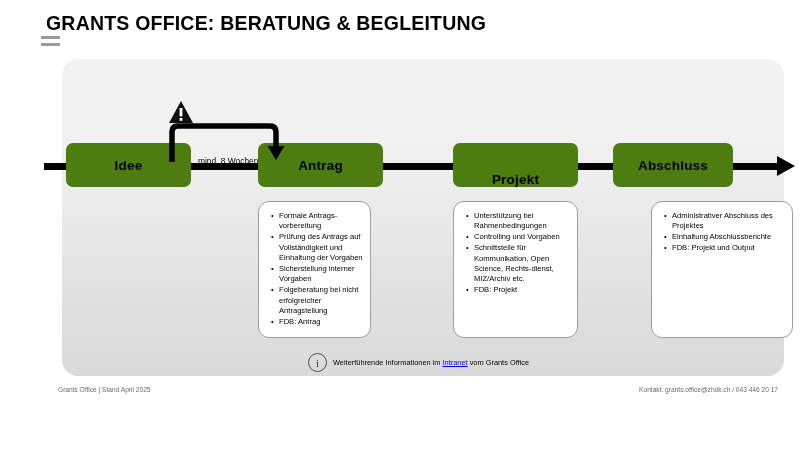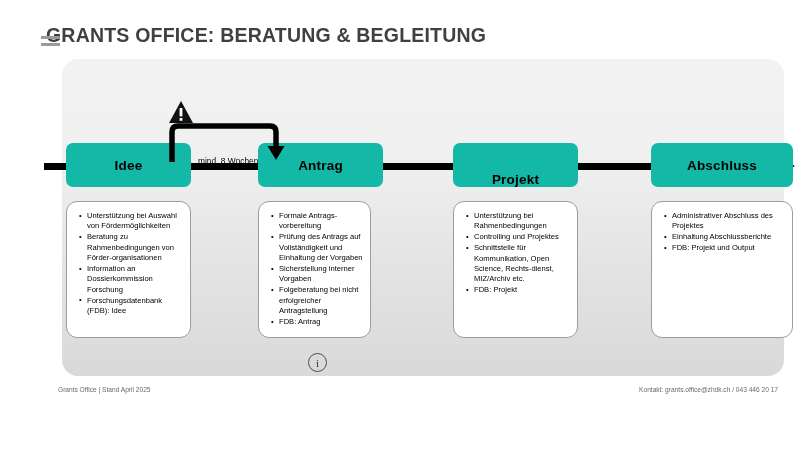--- a/index.html
+++ b/index.html
@@ -12,25 +12,25 @@
   }
   #slide {
     position: relative;
     width: 800px; height: 450px;
     background: #ffffff;
   }
 
   
   #title {
     position: absolute;
-    left: 46px; top: 24px;
+    left: 46px; top: 12px;
     font-size: 19.5px;
     font-weight: bold;
     letter-spacing: 0.2px;
-    color: #404040;
+    color: #000000;
     white-space: nowrap;
   }
   #logo-mark {
     position: absolute;
     left: 41px; top: 36px;
     width: 20px;
   }
   #logo-mark .bar {
     height: 3px;
     background: #9a9a9a;
@@ -61,34 +61,34 @@
     border-top: 10.5px solid transparent;
     border-bottom: 10.5px solid transparent;
     border-left: 18px solid #000000;
   }
 
   
   .stage {
     position: absolute;
     top: 143px;
     height: 44px;
-    background: #14b8a6;
+    background: #4d7c0f;
     border-radius: 7px;
     color: #000000;
     font-size: 13.5px;
     font-weight: bold;
     display: flex;
     align-items: center;
     justify-content: center;
     letter-spacing: 0.2px;
   }
   #stage-0 { left: 66px;  width: 125px; }
   #stage-1 { left: 258px; width: 125px; }
   #stage-2 { left: 453px; width: 125px; align-items: flex-end; }
-  #stage-3 { left: 651px; width: 142px; }
+  #stage-3 { left: 613px; width: 120px; }
 
   
   .card {
     position: absolute;
     top: 201px;
     height: 137px;
     background: #ffffff;
     border: 1.3px solid #9d9d9d;
     border-radius: 11px;
     padding: 9px 7px 5px 5px;
@@ -208,56 +208,51 @@
 
   <div id="warn-wrap">
     <svg id="warn-tri" width="26" height="24" viewBox="0 0 26 24">
       <path d="M13,1 L25,23 L1,23 Z" fill="#111111"></path>
       <rect x="11.6" y="8" width="2.8" height="8.4" fill="#ffffff"></rect>
       <rect x="11.6" y="18" width="2.8" height="2.8" fill="#ffffff"></rect>
     </svg>
     <div id="warn-label">mind. 8 Wochen</div>
   </div>
 
-  <div class="card" id="card-0">
-    <ul>
-      <li>Unterstützung bei Auswahl von Fördermöglichkeiten</li>
-      <li>Beratung zu Rahmenbedingungen von Förder-organisationen</li>
-      <li>Information an Dossierkommission Forschung</li>
-      <li>Forschungsdatenbank (FDB): Idee</li>
-    </ul>
-  </div>
 
   <div class="card" id="card-1">
     <ul>
       <li>Formale Antrags-vorbereitung</li>
       <li>Prüfung des Antrags auf Vollständigkeit und Einhaltung der Vorgaben</li>
       <li>Sicherstellung interner Vorgaben</li>
       <li>Folgeberatung bei nicht erfolgreicher Antragstellung</li>
       <li>FDB: Antrag</li>
     </ul>
   </div>
 
   <div class="card" id="card-2">
     <ul>
       <li>Unterstützung bei Rahmenbedingungen</li>
-      <li>Controlling und Projektes</li>
+      <li>Controlling und Vorgaben</li>
       <li>Schnittstelle für Kommunikation, Open Science, Rechts-dienst, MIZ/Archiv etc.</li>
       <li>FDB: Projekt</li>
     </ul>
   </div>
 
   <div class="card" id="card-3">
     <ul>
       <li>Administrativer Abschluss des Projektes</li>
       <li>Einhaltung Abschlussberichte</li>
       <li>FDB: Projekt und Output</li>
     </ul>
   </div>
 
   <div id="info-row">
     <div id="info-circle">i</div>
+    <div id="info-text">
+      <span>Weiterführende Informationen im </span><a class="lnk" href="#">Intranet</a><span> vom Grants Office</span>
+    </div>
   </div>
 
   <div class="foot" id="foot-left">Grants Office | Stand April 2025</div>
   <div class="foot" id="foot-right">Kontakt: grants.office@zhdk.ch / 043 446 20 17</div>
 
 </div>
 
 </body></html>

